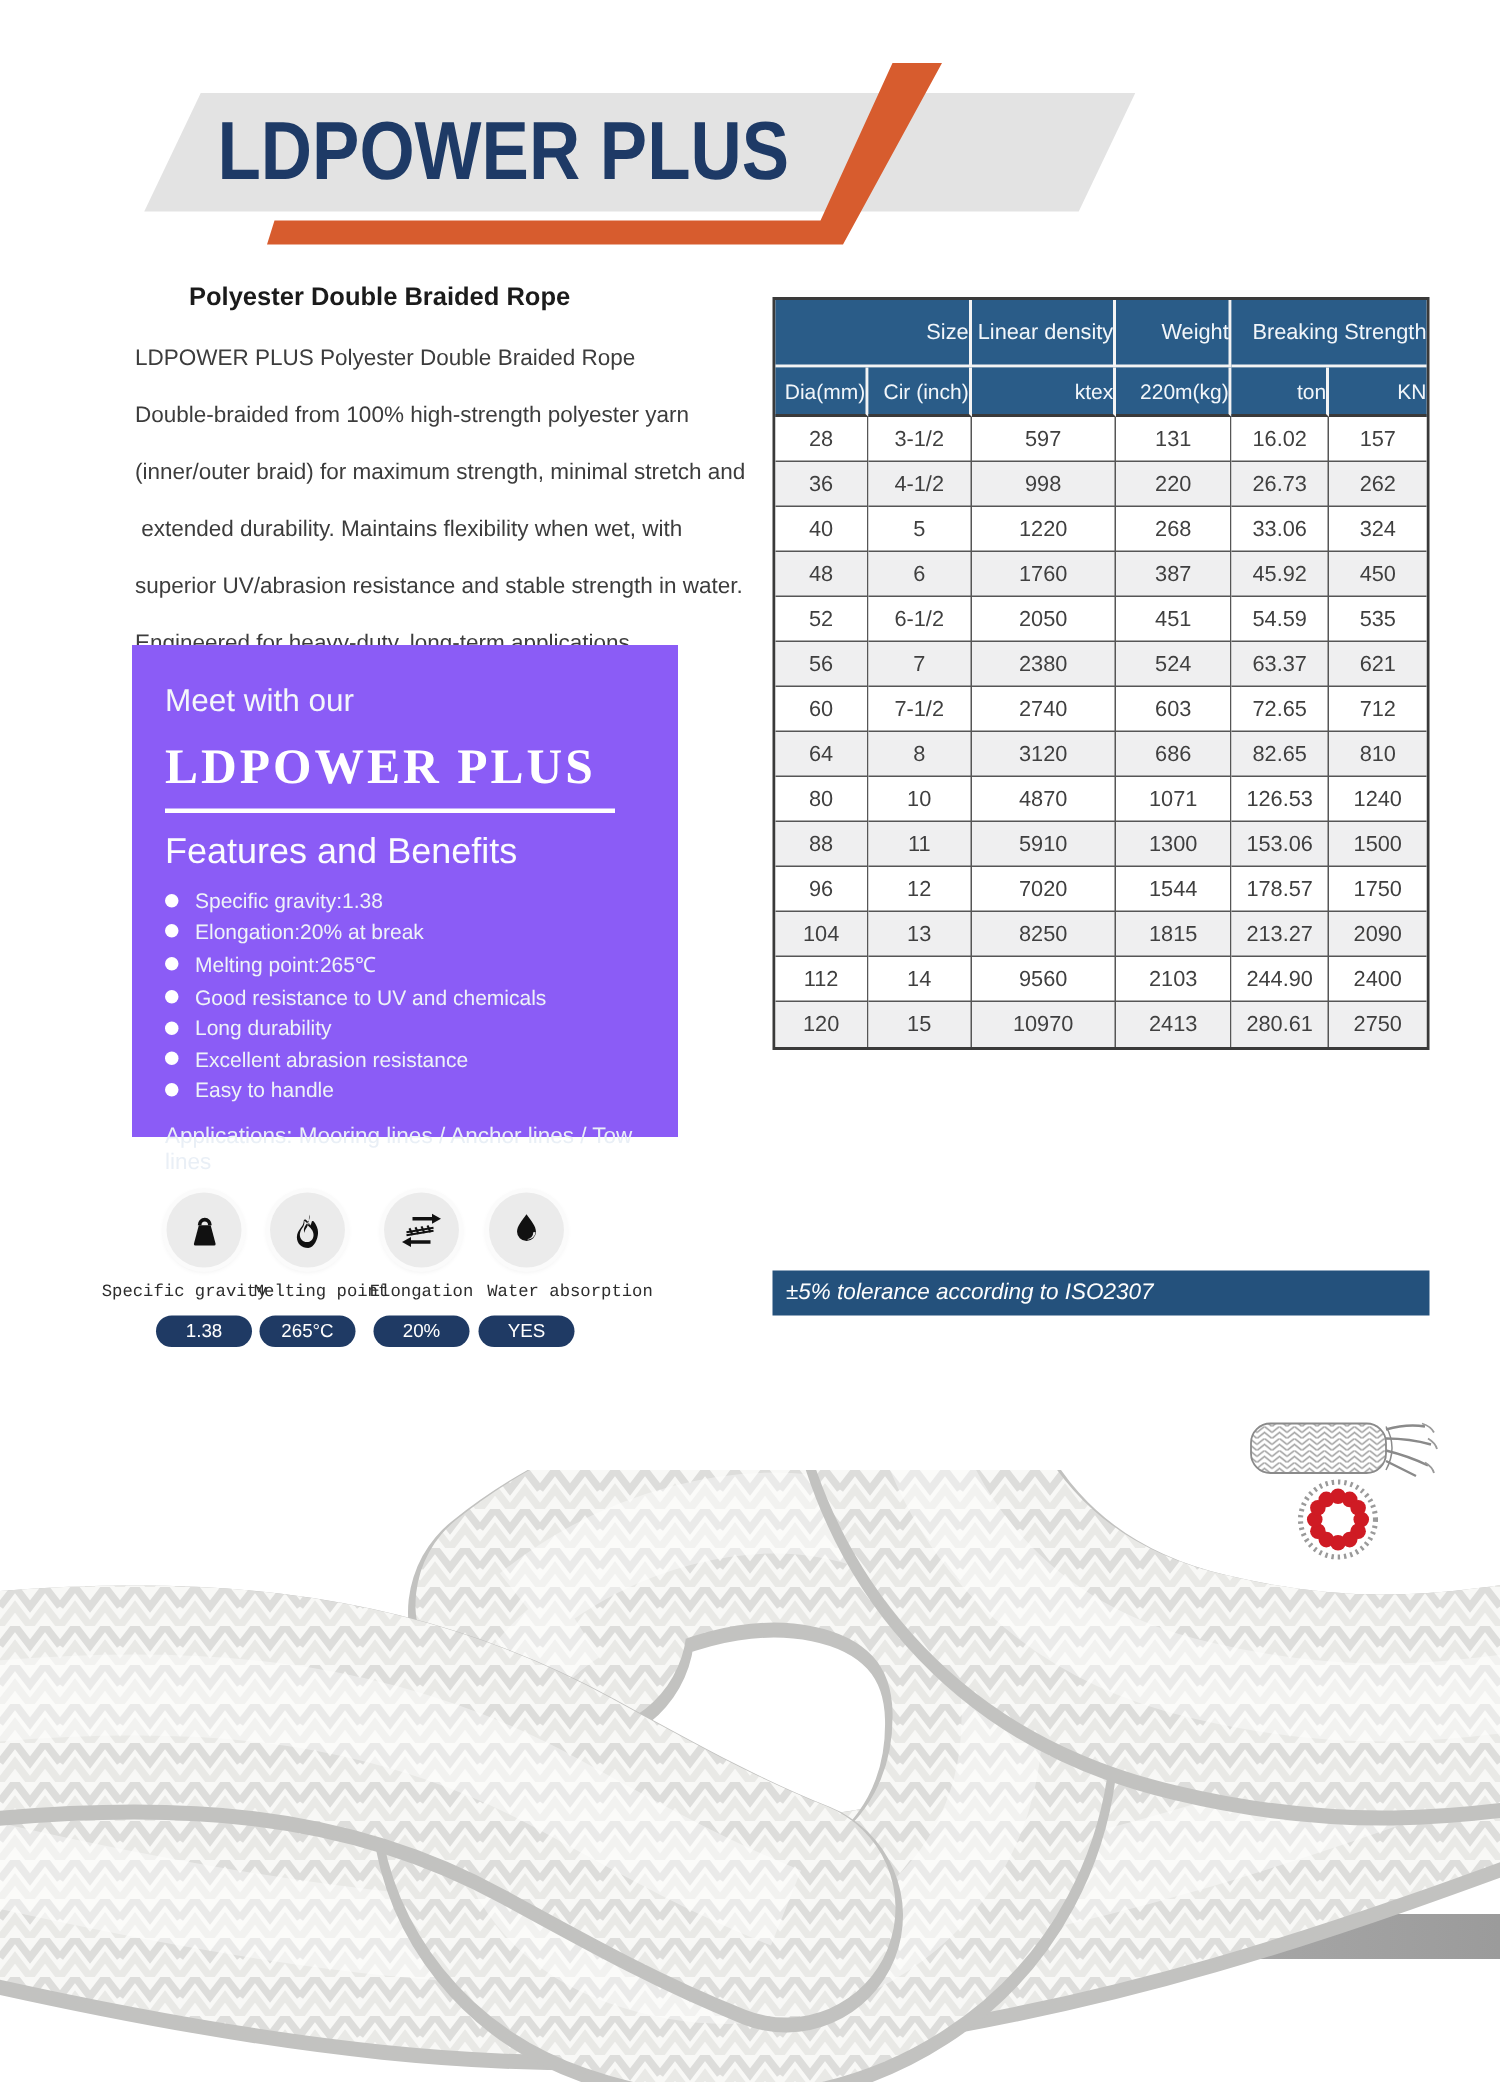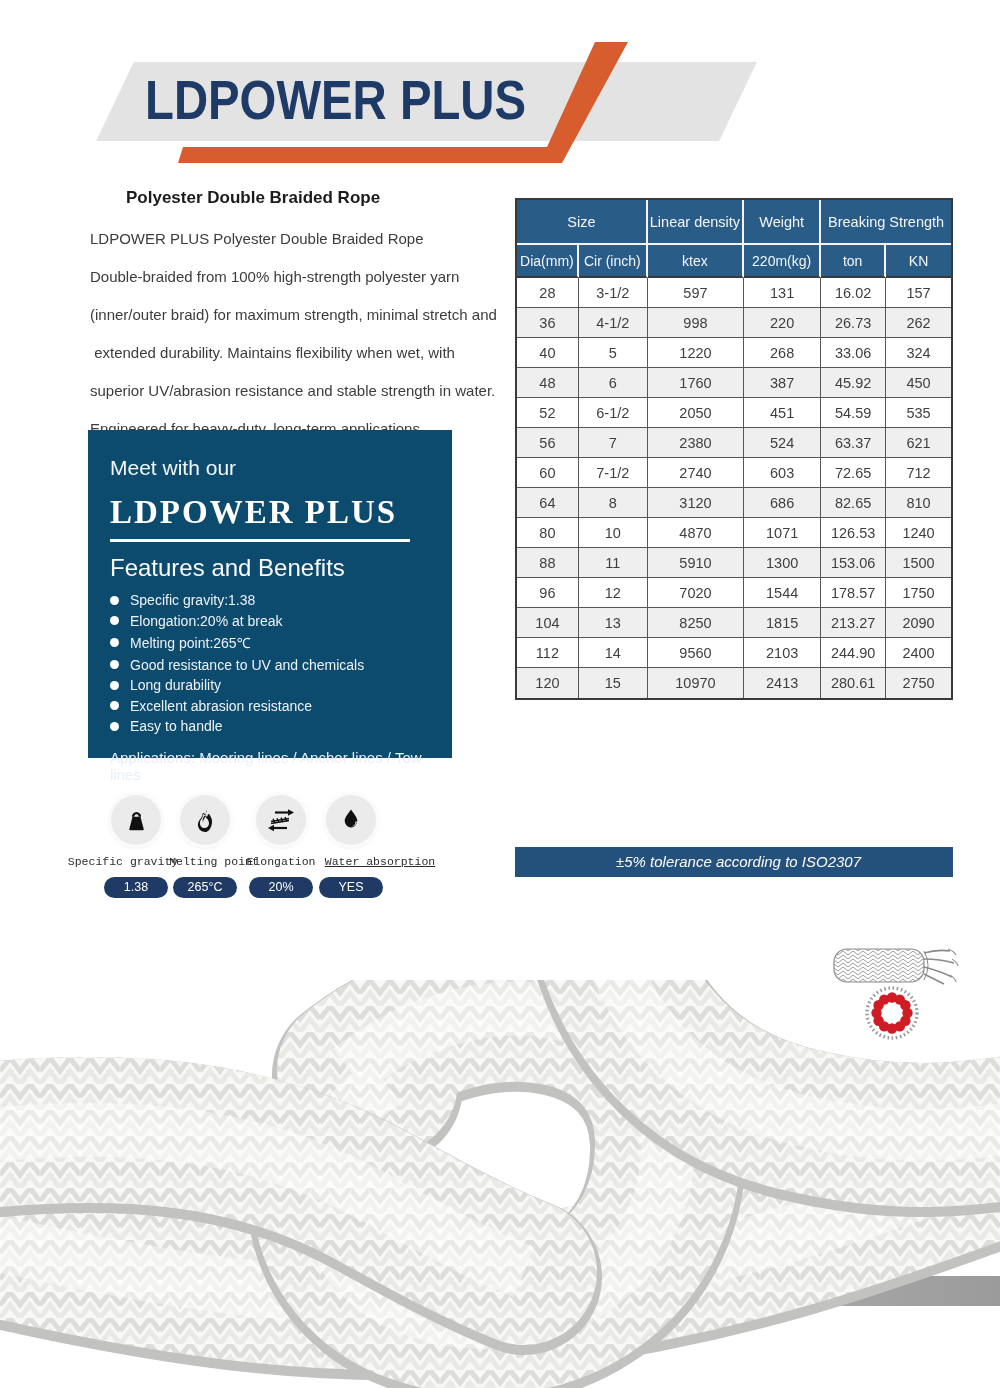--- a/index.html
+++ b/index.html
@@ -14,21 +14,21 @@
                   color:#1e3a66; letter-spacing:0px; transform:scaleX(.86); transform-origin:left center;
                   white-space:nowrap; }
 
   
   .intro { position:absolute; left:90px; top:188px; width:430px; }
   .intro h2 { font-size:17px; font-weight:700; color:#1b1b1b; margin-bottom:22px;margin-left:36px; }
   .intro p { font-size:15px; color:#3c3c3c; margin-bottom:21px; white-space:pre-wrap; }
 
   
   .feature-box { position:absolute; left:88px; top:430px; width:364px; height:328px;
-                 background:#0c4a6e; color:#fff; padding:26px 20px 14px 22px; }
+                 background:#8b5cf6; color:#fff; padding:26px 20px 14px 22px; }
   .fb-meet { font-size:21px; font-weight:400; color:#f4f7fa; margin-bottom:14px; }
   .fb-brand { font-family:"Liberation Serif", serif; font-size:33px; font-weight:700;
               letter-spacing:2px; white-space:nowrap; }
   .fb-rule { width:300px; height:3px; background:#ffffff; margin:8px 0 12px 0; }
   .fb-heading { font-size:24px; font-weight:400; color:#fbfcfe; margin-bottom:10px; }
   .fb-list { list-style:none; }
   .fb-list li { display:flex; align-items:center; font-size:14px; color:#eef3f8; margin:4.5px 0; }
   .fb-list li::before { content:''; width:9px; height:9px; border-radius:50%;
                         background:#fff; margin-right:11px; flex:none; }
   .fb-apps { font-size:15px; color:#e9eff6; margin-top:15px; }
@@ -37,40 +37,40 @@
   .spec-item { position:absolute; top:795px; width:120px; height:112px; text-align:center; }
   .spec-item:nth-of-type(1){ left:76px; }  .spec-item:nth-of-type(2){ left:145px; }
   .spec-item:nth-of-type(3){ left:221px; } .spec-item:nth-of-type(4){ left:291px; }
   .spec-circle { width:50px; height:50px; border-radius:50%; background:#ebebeb; margin:0 auto;
                  display:flex; align-items:center; justify-content:center;
                  box-shadow:0 0 0 3px #fbfbfb, 0 1px 5px rgba(0,0,0,.18); }
   .spec-label { font-family:"Liberation Mono", monospace; font-size:11.5px; color:#2d2d2d;
                 margin-top:10px; white-space:nowrap; }
   .spec-item:nth-of-type(1) .spec-label { transform:translateX(-13px); }
   .spec-item:nth-of-type(2) .spec-label { transform:translateX(9px); }
-  .spec-item:nth-of-type(4) .spec-label { transform:translateX(29px);text-decoration:underline; }
+  .spec-item:nth-of-type(4) .spec-label { transform:translateX(29px); }
   .spec-pill { display:inline-block; min-width:64px; padding:0 14px; height:21px; line-height:21px;
                border-radius:10.5px; background:#1f3a64; color:#fff; font-size:12.5px; margin-top:9px; }
 
   
   .table-wrap { position:absolute; left:515px; top:198px; width:438px; border:2px solid #3a3a3a; }
   table { border-collapse:separate; border-spacing:0; width:100%; table-layout:fixed; }
   th { background:#2a5c88; color:#f2f6fa; font-weight:400; }
   thead tr:nth-child(1) th { height:45px; font-size:14.5px; border-bottom:2px solid #f4f4f4; }
   thead tr:nth-child(2) th { height:33px; font-size:14px; border-bottom:2px solid #3a3a3a; }
-  th { border-right:2px solid #f4f4f4; }
+  th { border-right:2px solid #f4f4f4;text-align:right; }
   th:last-child { border-right:none; }
   td { height:30px; text-align:center; font-size:14.5px; color:#3f3f3f;
        border-right:1.5px solid #565656; border-bottom:1.5px solid #565656; background:#fff; }
   td:last-child { border-right:none; }
   tbody tr:last-child td { border-bottom:none; }
   tbody tr:nth-child(even) td { background:#efeff0; }
   .table-note { position:absolute; left:515px; top:847px; width:438px; height:30px;
                 background:#24517c; color:#fdfdfd; font-size:15px; font-style:italic;
-                line-height:30px; padding-left:9px;text-align:center; }
+                line-height:30px; padding-left:9px; }
 
   
   .rope-illustration { position:absolute; left:828px; top:943px; }
 
   
   .rope-photo { position:absolute; left:0; top:980px; width:1000px; height:408px; }
 </style>
 </head>
 <body>
 

